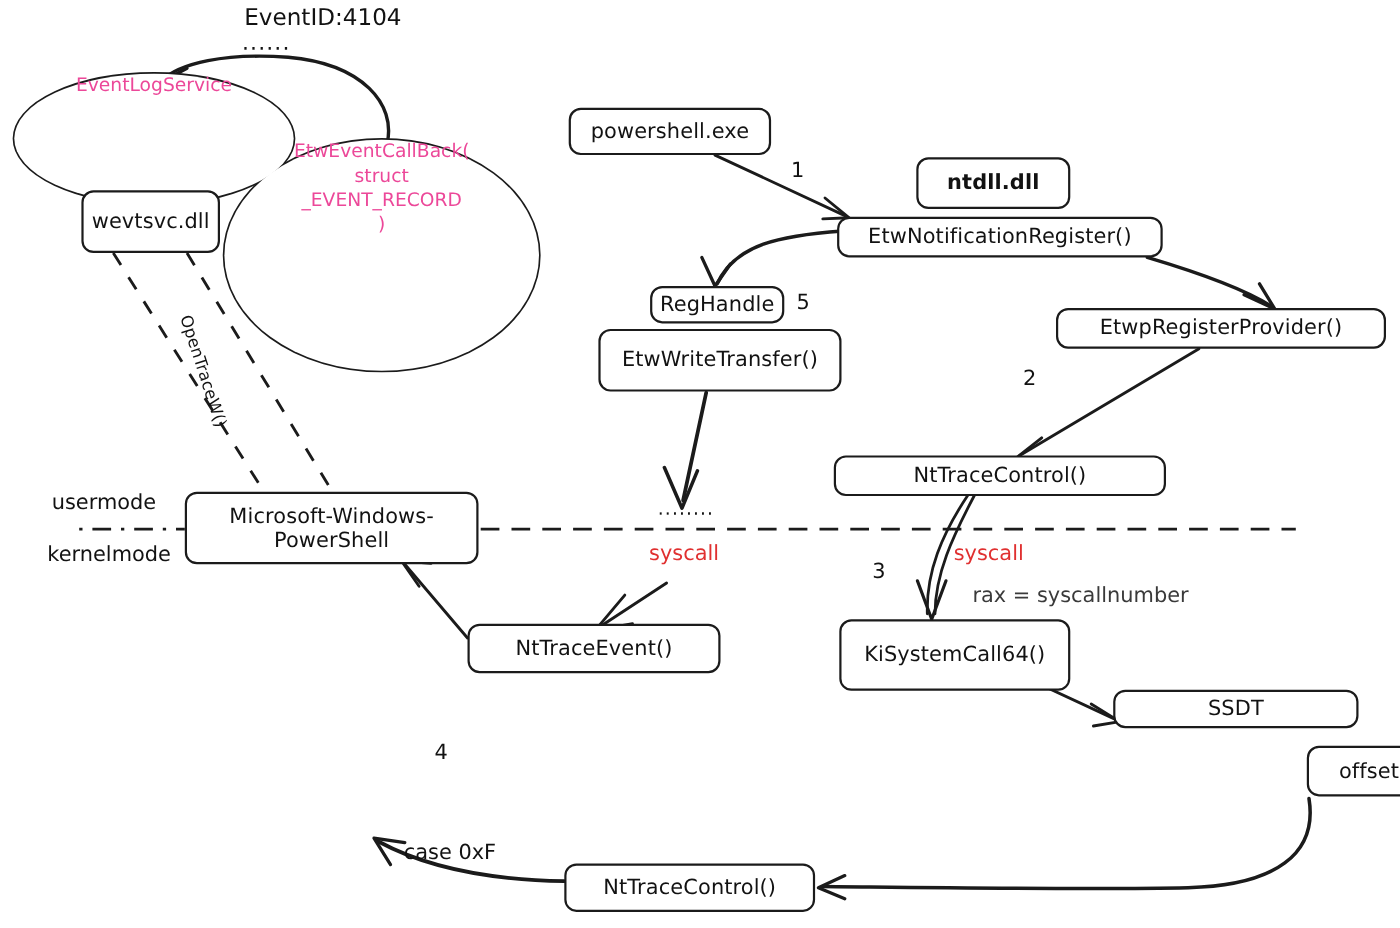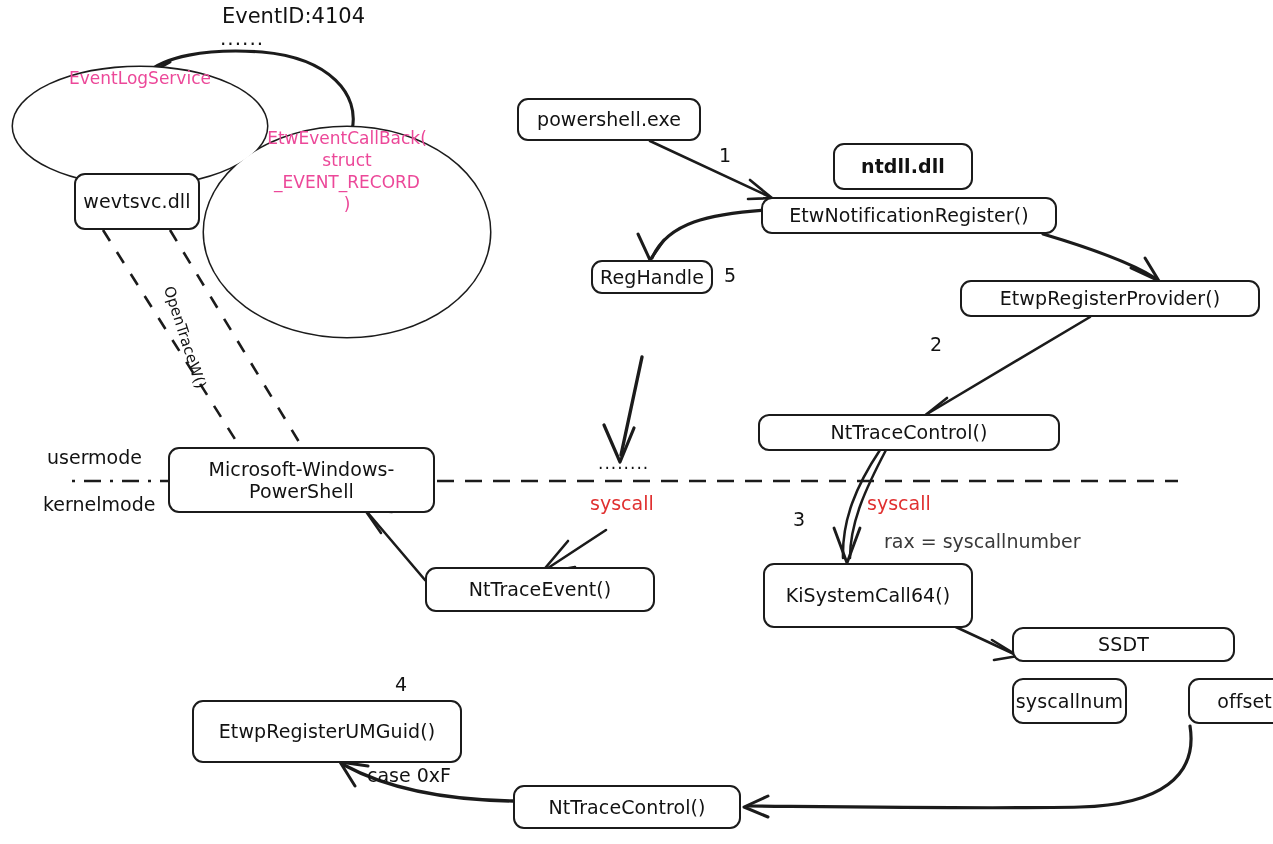--- a/index.html
+++ b/index.html
@@ -204,20 +204,23 @@
   </div>
 
   <div class="node" style="left:761px; top:197px; width:296px; height:37px;">
     <span>EtwNotificationRegister()</span>
   </div>
 
   <div class="node" style="left:591px; top:260px; width:122px; height:34px;">
     <span>RegHandle</span>
   </div>
 
+  <div class="node" style="left:544px; top:299px; width:221px; height:57px;">
+    <span>EtwWriteTransfer()</span>
+  </div>
 
   <div class="node" style="left:960px; top:280px; width:300px; height:37px;">
     <span>EtwpRegisterProvider()</span>
   </div>
 
   <div class="node" style="left:758px; top:414px; width:302px; height:37px;">
     <span>NtTraceControl()</span>
   </div>
 
   <div class="node" style="left:168px; top:447px; width:267px; height:66px; white-space:pre-line;">
@@ -230,31 +233,25 @@
   </div>
 
   <div class="node" style="left:763px; top:563px; width:210px; height:65px;">
     <span>KiSystemCall64()</span>
   </div>
 
   <div class="node" style="left:1012px; top:627px; width:223px; height:35px;">
     <span>SSDT</span>
   </div>
 
-  <div class="node" style="left:1012px; top:678px; width:115px; height:46px;">
-    <span>syscallnum</span>
-  </div>
 
   <div class="node" style="left:1188px; top:678px; width:113px; height:46px;">
     <span>offset</span>
   </div>
 
-  <div class="node" style="left:192px; top:700px; width:270px; height:63px;">
-    <span>EtwpRegisterUMGuid()</span>
-  </div>
 
   <div class="node" style="left:513px; top:785px; width:228px; height:44px;">
     <span>NtTraceControl()</span>
   </div>
 
   <div class="free-label" style="left:222px; top:4px; font-size:21px;">EventID:4104</div>
 
   <div class="dots-label" style="left:220px; top:32px;">······</div>
 
   <div class="dots-label" style="left:598px; top:458px; font-size:17px;">········</div>

